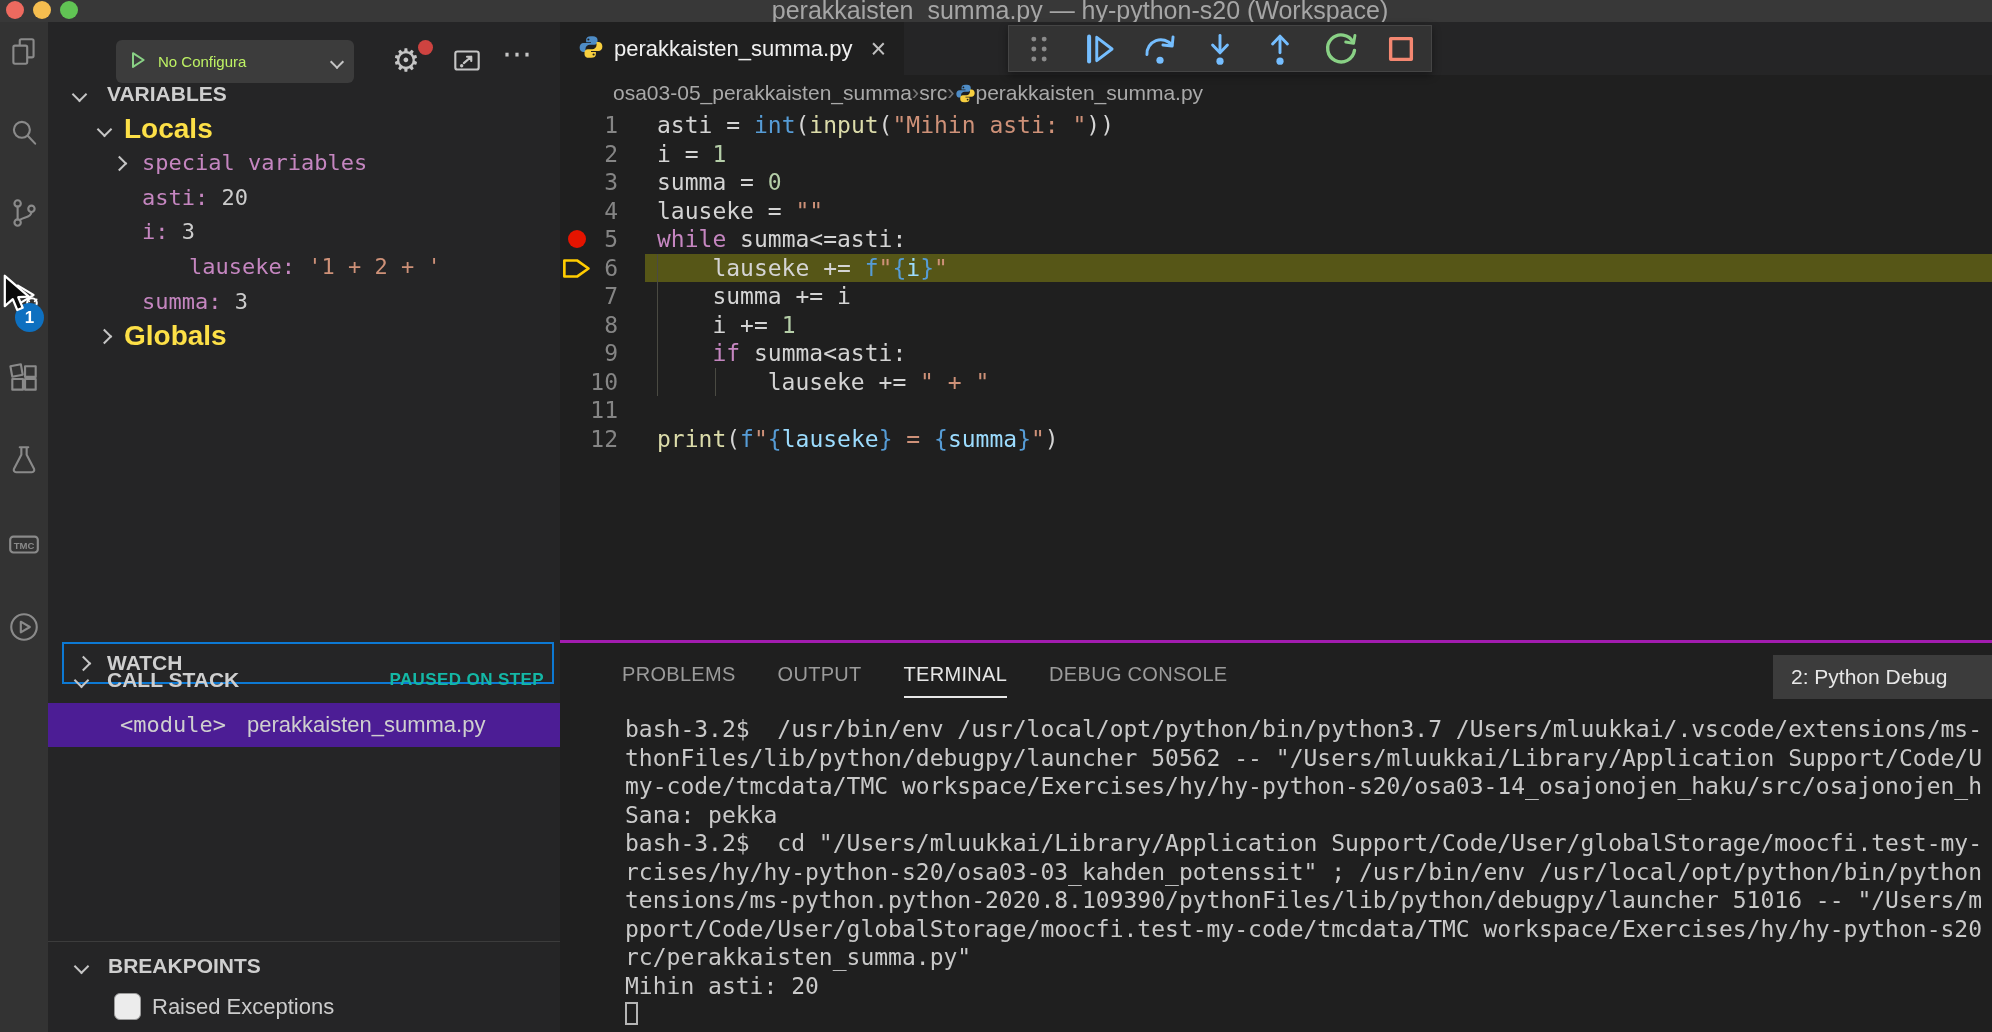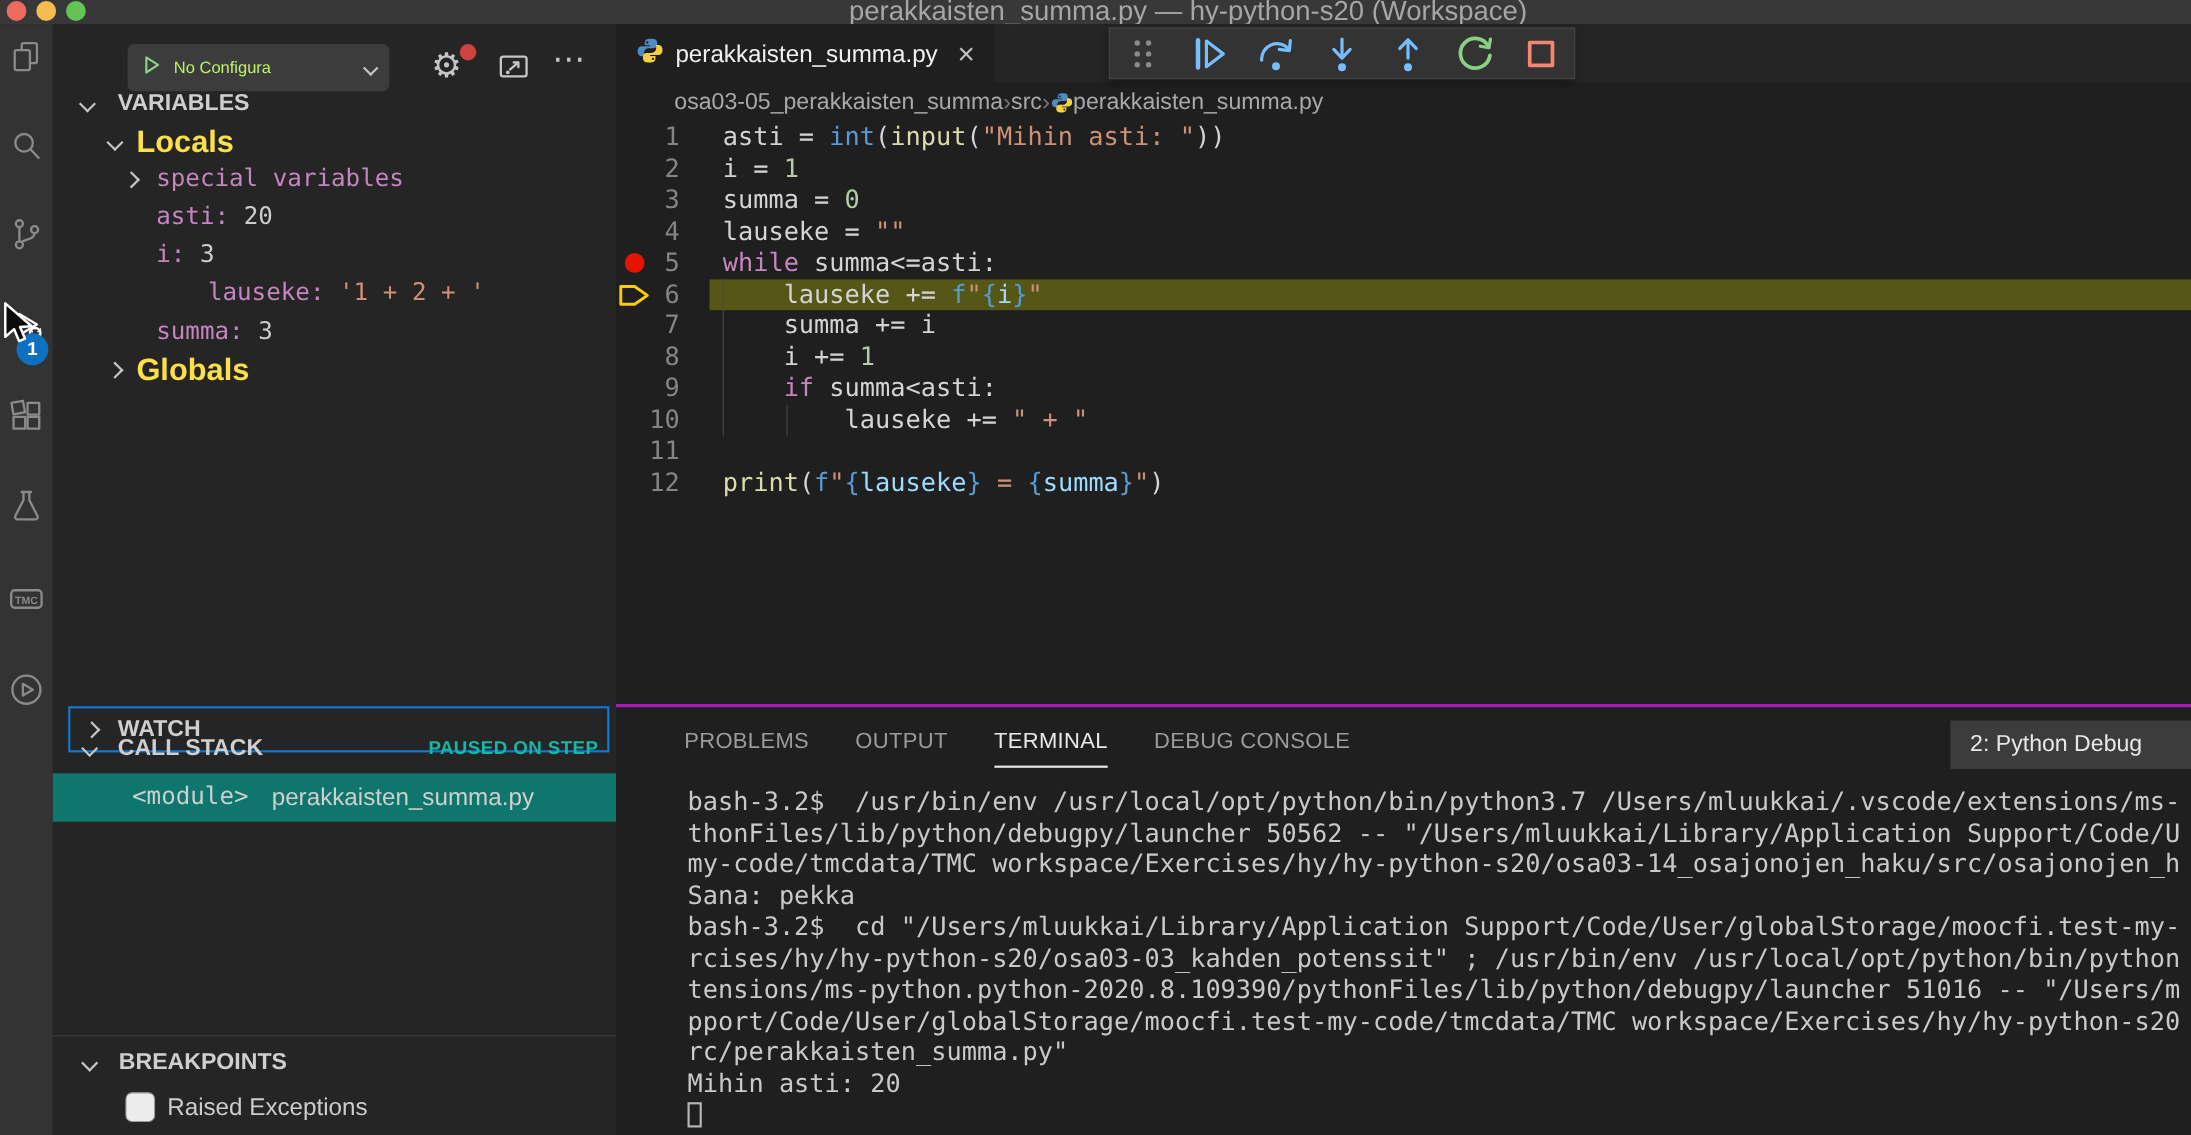--- a/index.html
+++ b/index.html
@@ -45,21 +45,21 @@
   .vscope{font-weight:bold;font-size:28px;color:#fde047;}
   .watch-box{position:absolute;left:14px;top:593px;width:492px;height:42px;border:2px solid #0D79D3;
       box-sizing:border-box;line-height:38px;margin-top:27px;}
   .watch-box .chev{position:absolute;left:14px;top:14px;}
   .sec-label{font-weight:bold;font-size:21px;color:#CFCFCF;}
   .watch-box .sec-label{position:absolute;left:43px;}
   .cs-header{position:absolute;left:0;top:637px;width:512px;height:42px;line-height:42px;}
   .cs-header .chev{position:absolute;left:28px;top:16px;}
   .cs-header .sec-label{position:absolute;left:59px;}
   .cs-status{position:absolute;right:16px;font-size:17px;font-weight:bold;color:#14b8a6;letter-spacing:.4px;}
-  .cs-row{position:absolute;left:0;top:681px;width:512px;height:44px;background:#0f766e;line-height:44px;}
+  .cs-row{position:absolute;left:0;top:681px;width:512px;height:44px;background:#4c1d95;line-height:44px;}
   .cs-row .mod{position:absolute;left:72px;font-size:22px;color:#CFCFCF;}
   .cs-row .modfile{position:absolute;left:199px;font-size:22px;color:#CFCFCF;}
   .bp-divider{position:absolute;left:0;top:919px;width:512px;height:1px;background:#3C3C3C;}
   .bp-header{position:absolute;left:0;top:925px;width:512px;height:38px;line-height:38px;}
   .bp-header .chev{position:absolute;left:28px;top:14px;}
   .bp-header .sec-label{position:absolute;left:60px;}
   .bp-row{position:absolute;left:0;top:965px;width:512px;height:40px;line-height:40px;}
   .checkbox{position:absolute;left:66px;top:6px;width:27px;height:27px;background:#ECECEC;
       border:1px solid #9a9a9a;border-radius:6px;box-sizing:border-box;}
   .bp-label{position:absolute;left:104px;font-size:22px;color:#CCCCCC;}

